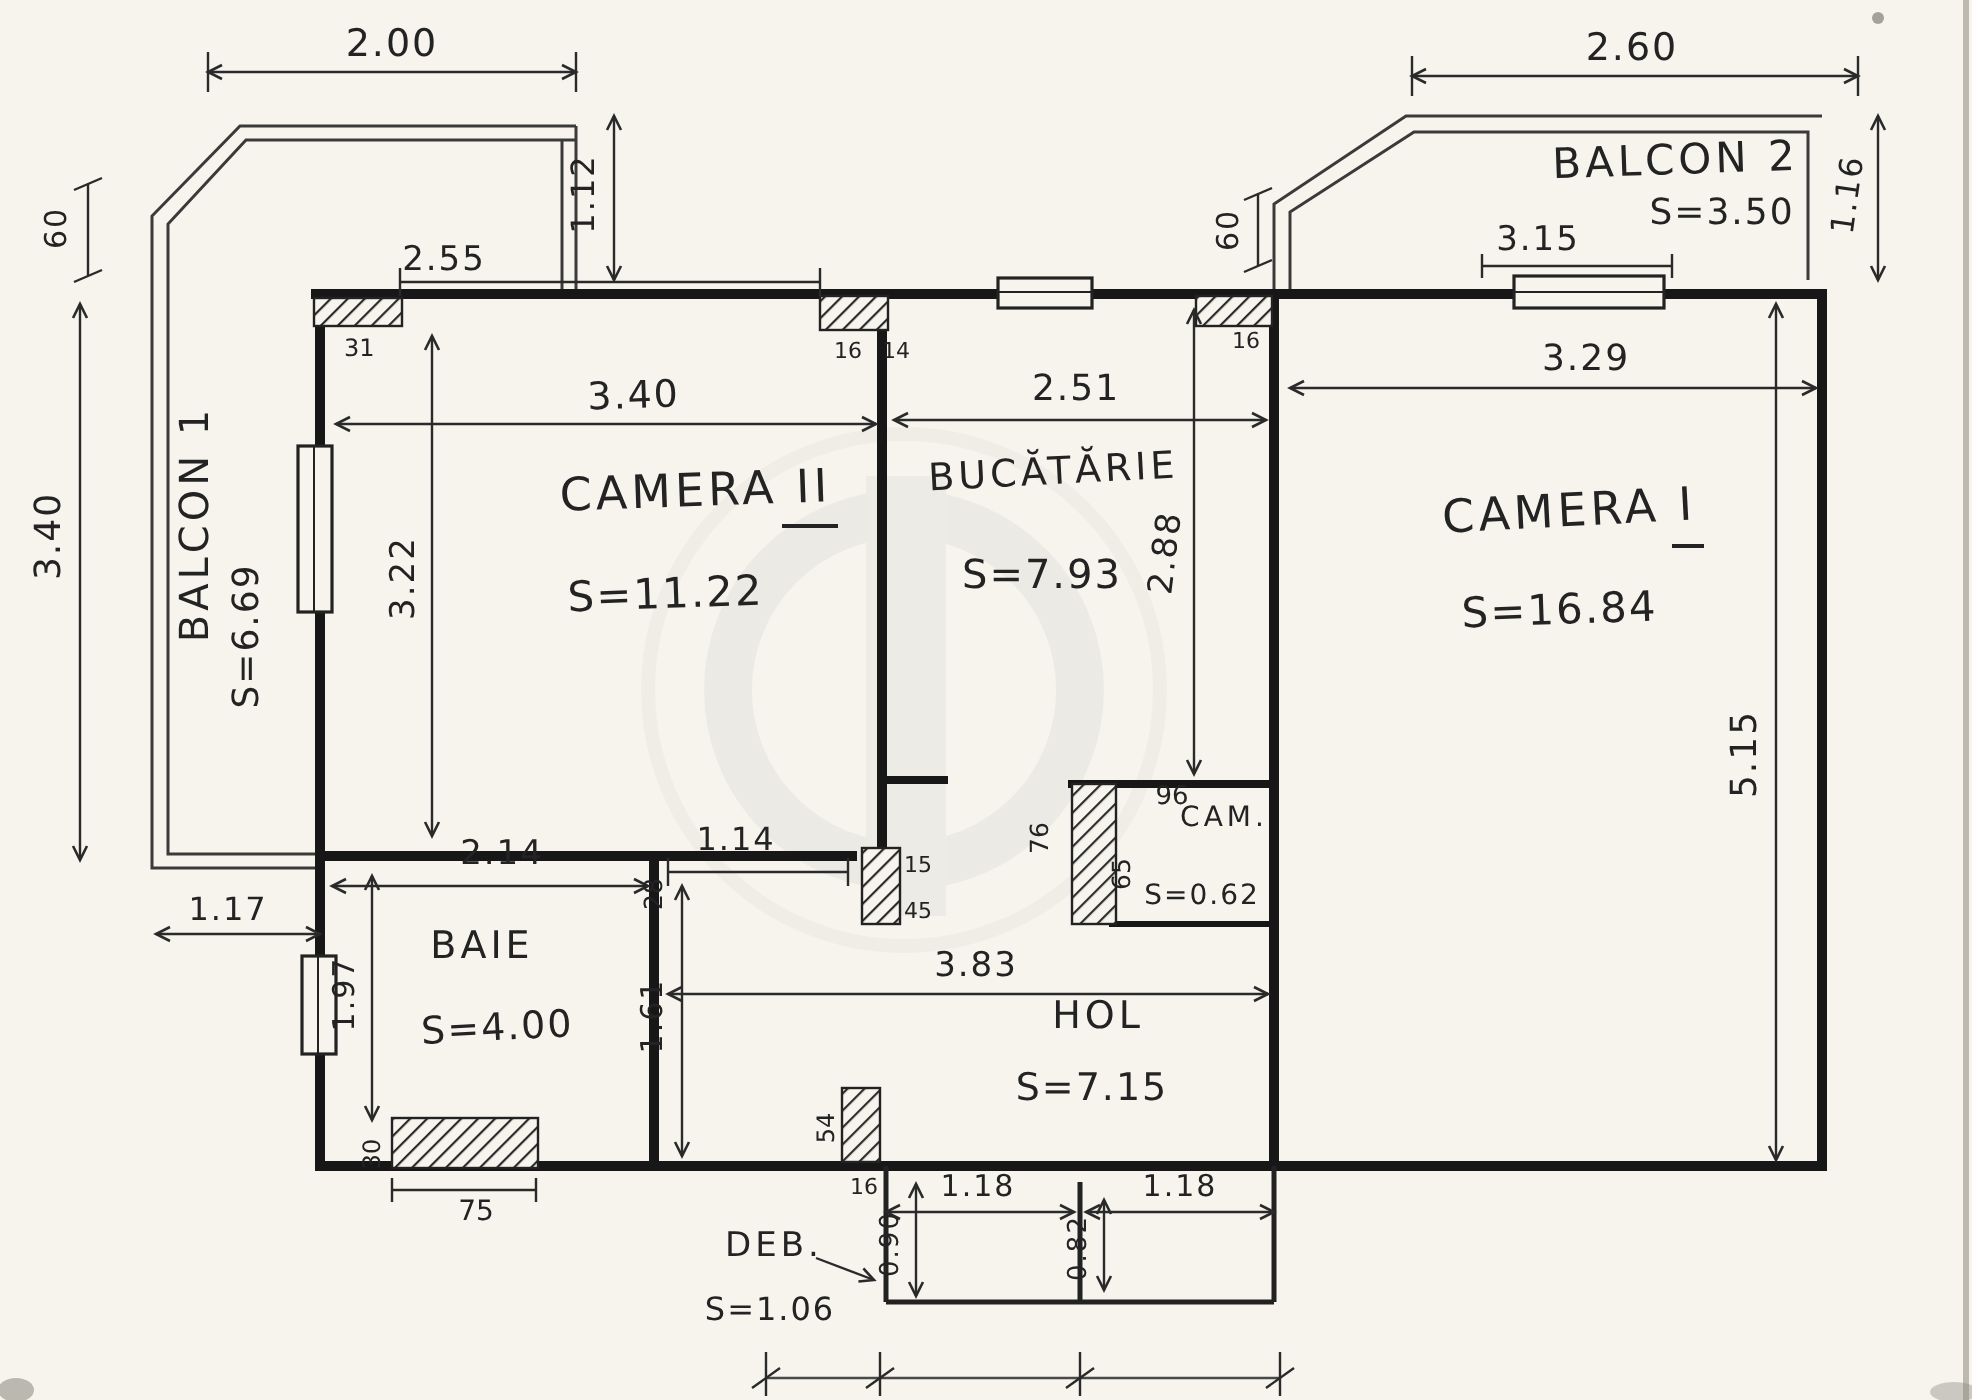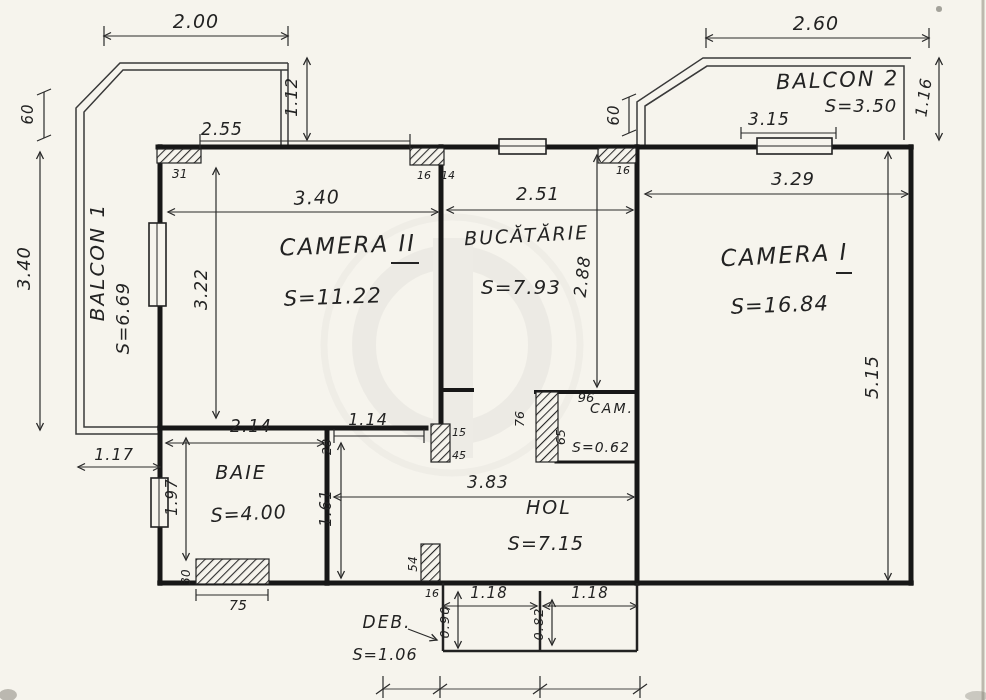--- a/index.html
+++ b/index.html
@@ -1,18 +1,18 @@
 <!DOCTYPE html>
 <html><head>
 <meta charset="utf-8">
 <style>
   html,body{margin:0;padding:0;background:#cfccc3;}
   .sheet{
     width:986px;height:700px;margin:0 auto;position:relative;
-    background:#f6f4ed;overflow:hidden;font-style:italic;
+    background:#f6f4ed;overflow:hidden;
   }
   svg{display:block}
   text{
     font-family:"DejaVu Sans", sans-serif;
     fill:#232323;
   }
   .room{font-weight:500;letter-spacing:2px;}
   .area{font-weight:400;letter-spacing:1px;}
   .dim{font-weight:400;letter-spacing:1px;}
   .dim-s{font-weight:400;letter-spacing:0;}

